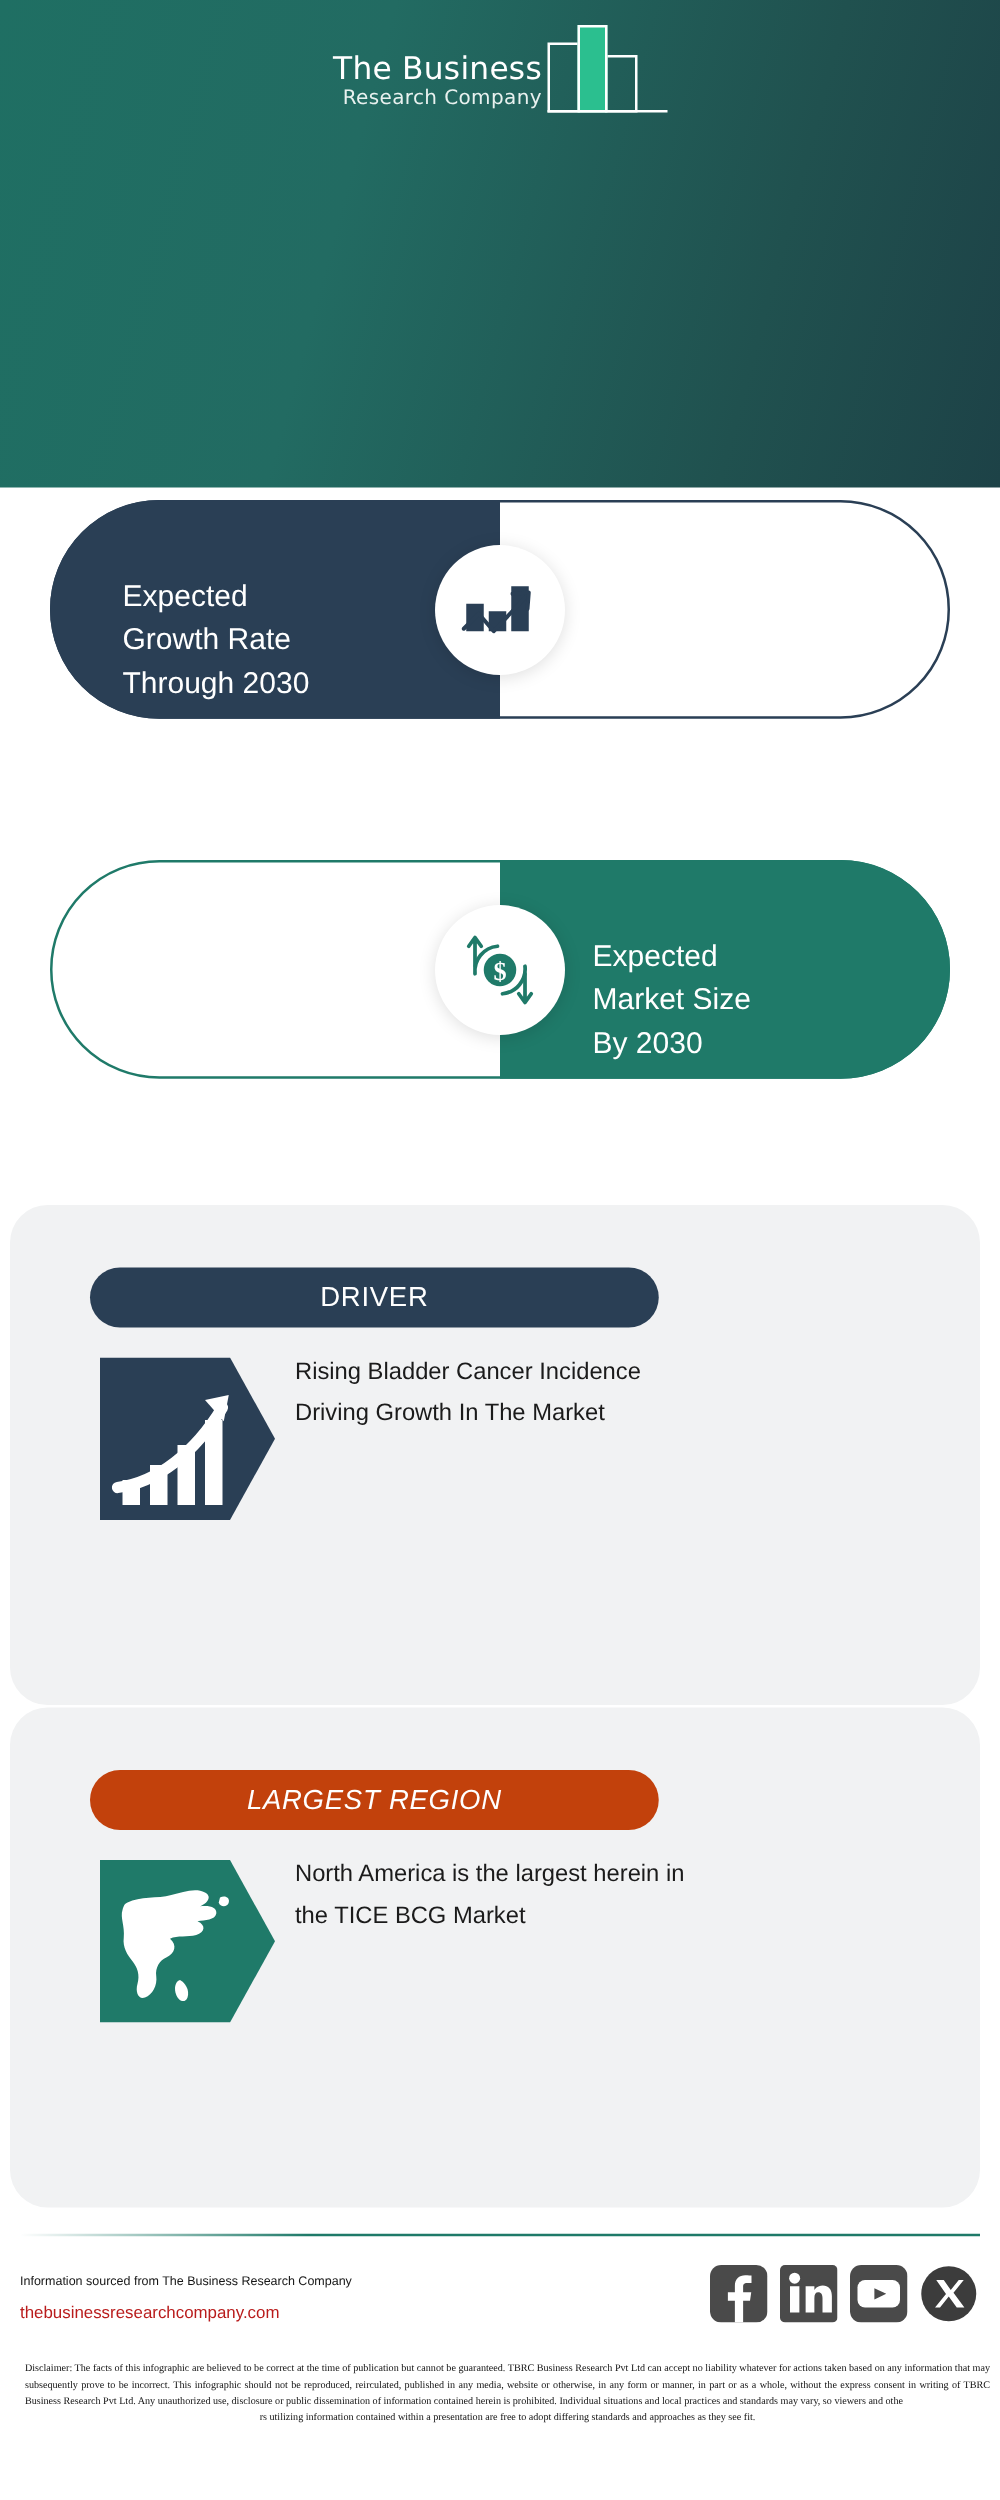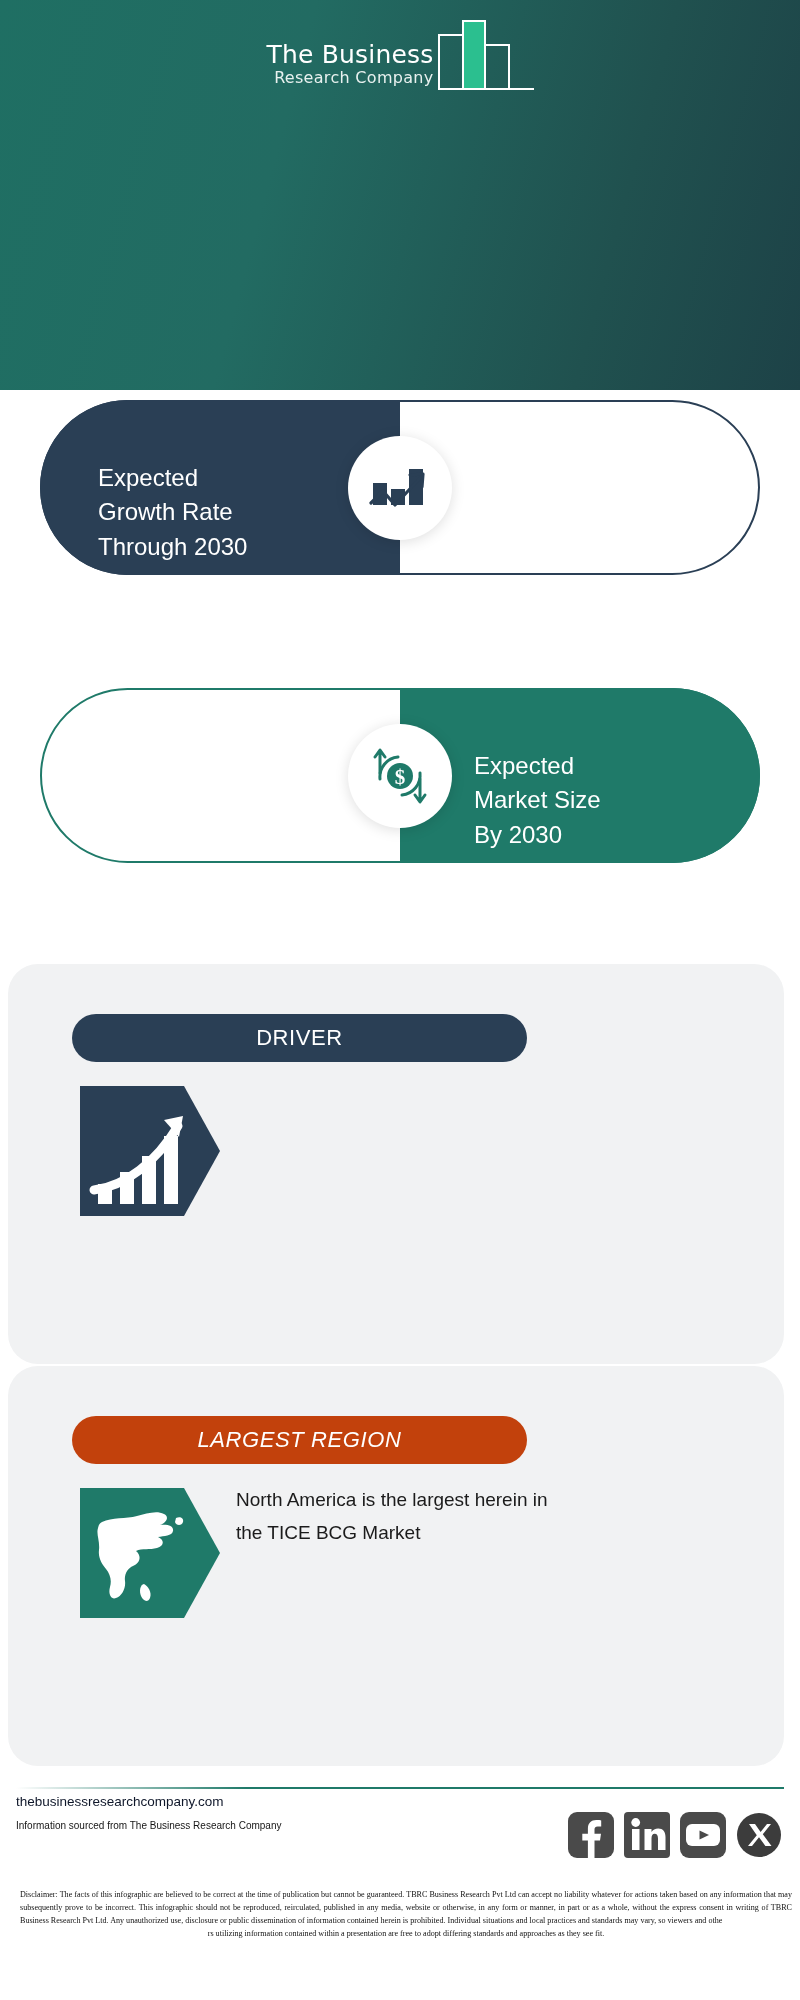--- a/index.html
+++ b/index.html
@@ -116,21 +116,21 @@
 
   
   .divider{
     position:absolute;left:16px;top:1787px;width:768px;height:2px;
     background:linear-gradient(90deg,rgba(31,122,105,0) 0%,#1f7a69 30%,#1f7a69 100%);
   }
   .src-line1{
     position:absolute;left:16px;top:1820px;font-size:10px;color:#161616;
   }
   .src-line2{
-    position:absolute;left:16px;top:1794px;font-size:13.5px;color:#0f172a;
+    position:absolute;left:16px;top:1842px;font-size:13.5px;color:#b91c1c;
   }
   .socials{
     position:absolute;right:18px;top:1812px;display:flex;gap:10px;align-items:center;
   }
   .soc{width:46px;height:46px;display:block;}
 
   .disclaimer{
     position:absolute;left:20px;top:1888px;width:772px;
     font-size:8.1px;line-height:1.62;color:#111111;text-align:justify;
     font-family:Liberation Serif, serif;
@@ -202,20 +202,21 @@
   </div>
   <svg class="arrow-tile" viewBox="0 0 140 130">
     <path d="M0 0 H104 L140 65 L104 130 H0 Z" fill="#2a3f55"></path>
     <rect x="18" y="98" width="14" height="20" fill="#ffffff"></rect>
     <rect x="40" y="86" width="14" height="32" fill="#ffffff"></rect>
     <rect x="62" y="70" width="14" height="48" fill="#ffffff"></rect>
     <rect x="84" y="50" width="14" height="68" fill="#ffffff"></rect>
     <path d="M14 104 C46 100 76 76 98 40" stroke="#ffffff" stroke-width="9" fill="none" stroke-linecap="round"></path>
     <path d="M84 34 L103 30 L99 51 Z" fill="#ffffff"></path>
   </svg>
+  <div class="body-text body-driver">Rising Bladder Cancer Incidence Driving Growth In The Market</div>
 </div>
 
 <div class="panel panel-region">
   <div class="pill pill-region">
     <span>LARGEST REGION</span>
   </div>
   <svg class="arrow-tile" viewBox="0 0 140 130">
     <path d="M0 0 H104 L140 65 L104 130 H0 Z" fill="#1f7a69"></path>
     <path d="M22 34 C32 29 46 31 57 28 C66 26 76 22 84 26 C90 29 86 35 80 37
              C88 36 94 38 93 43 C92 48 84 48 78 49 C85 52 84 58 77 60

